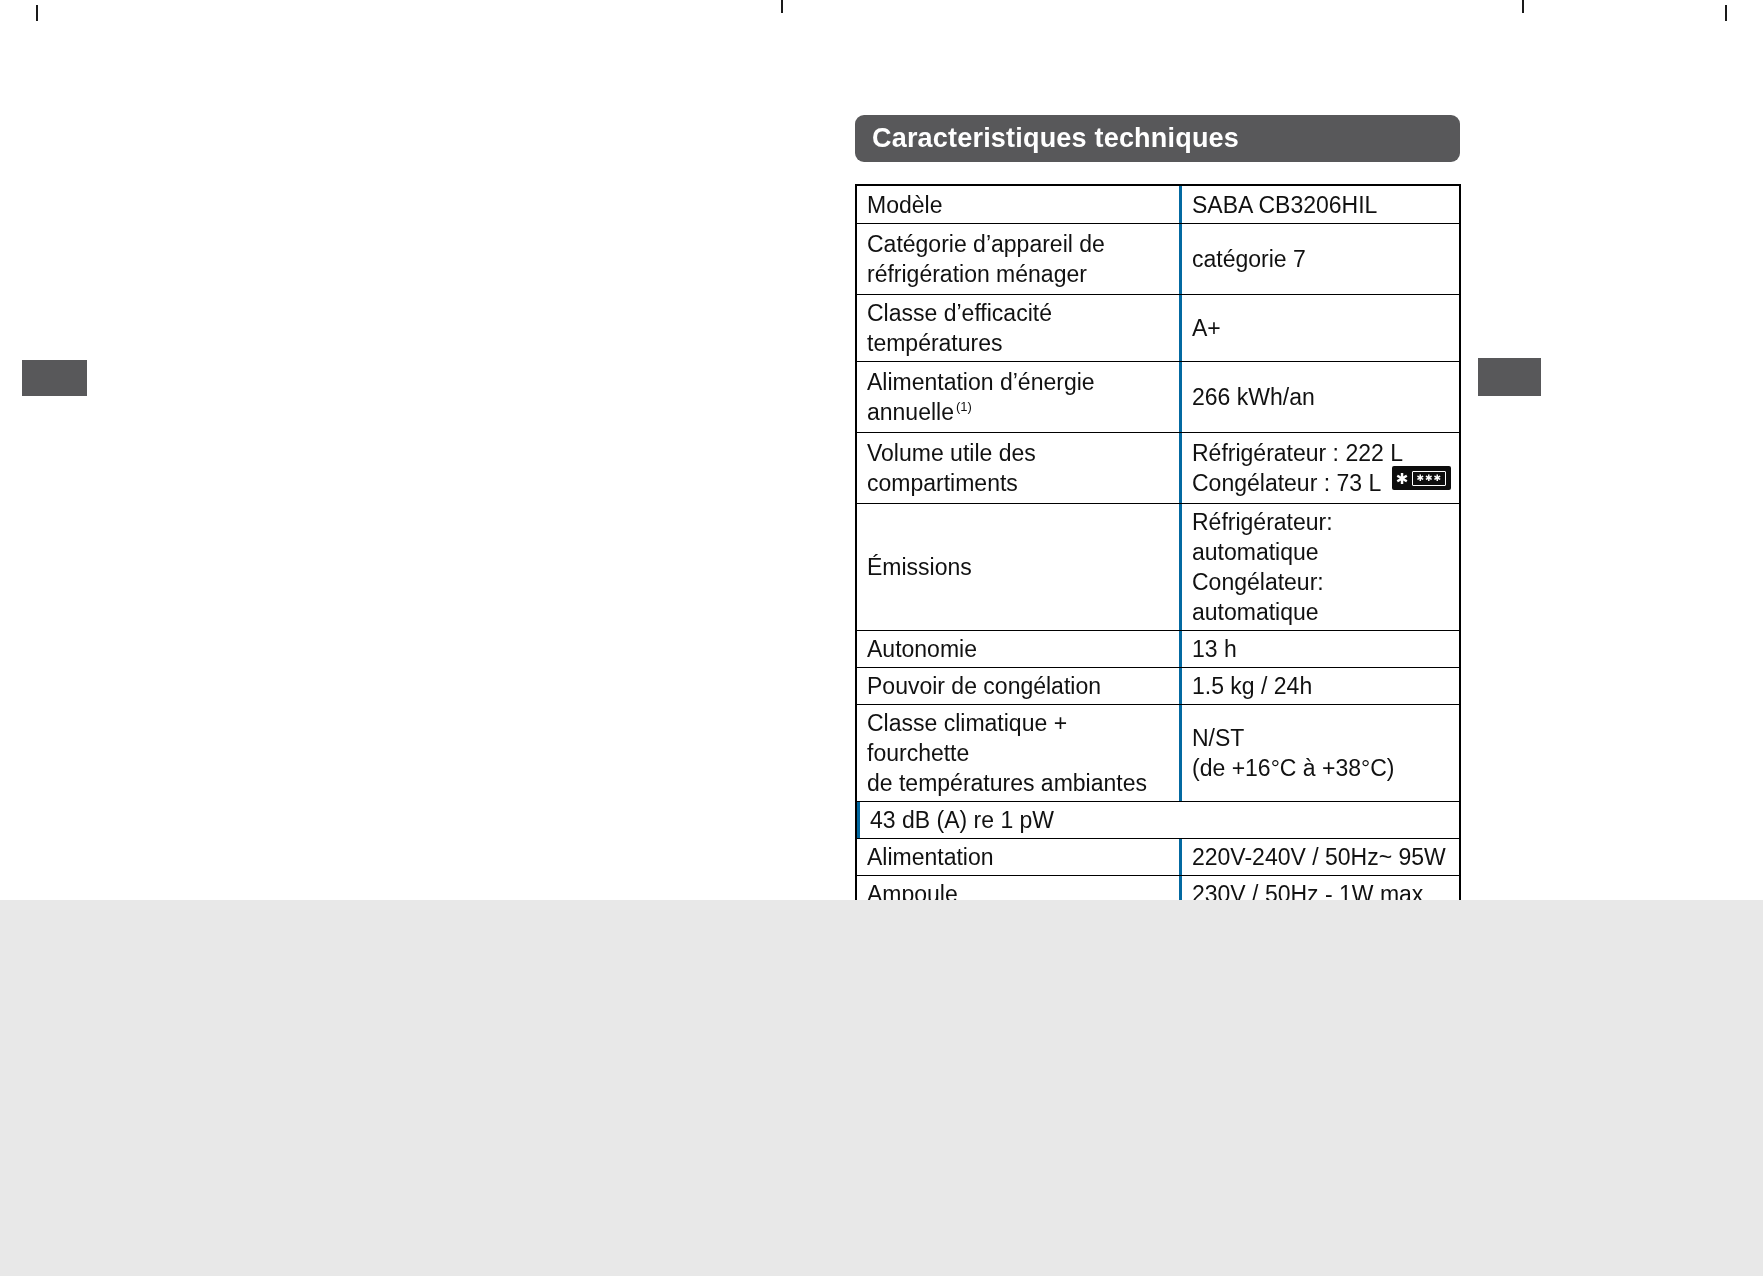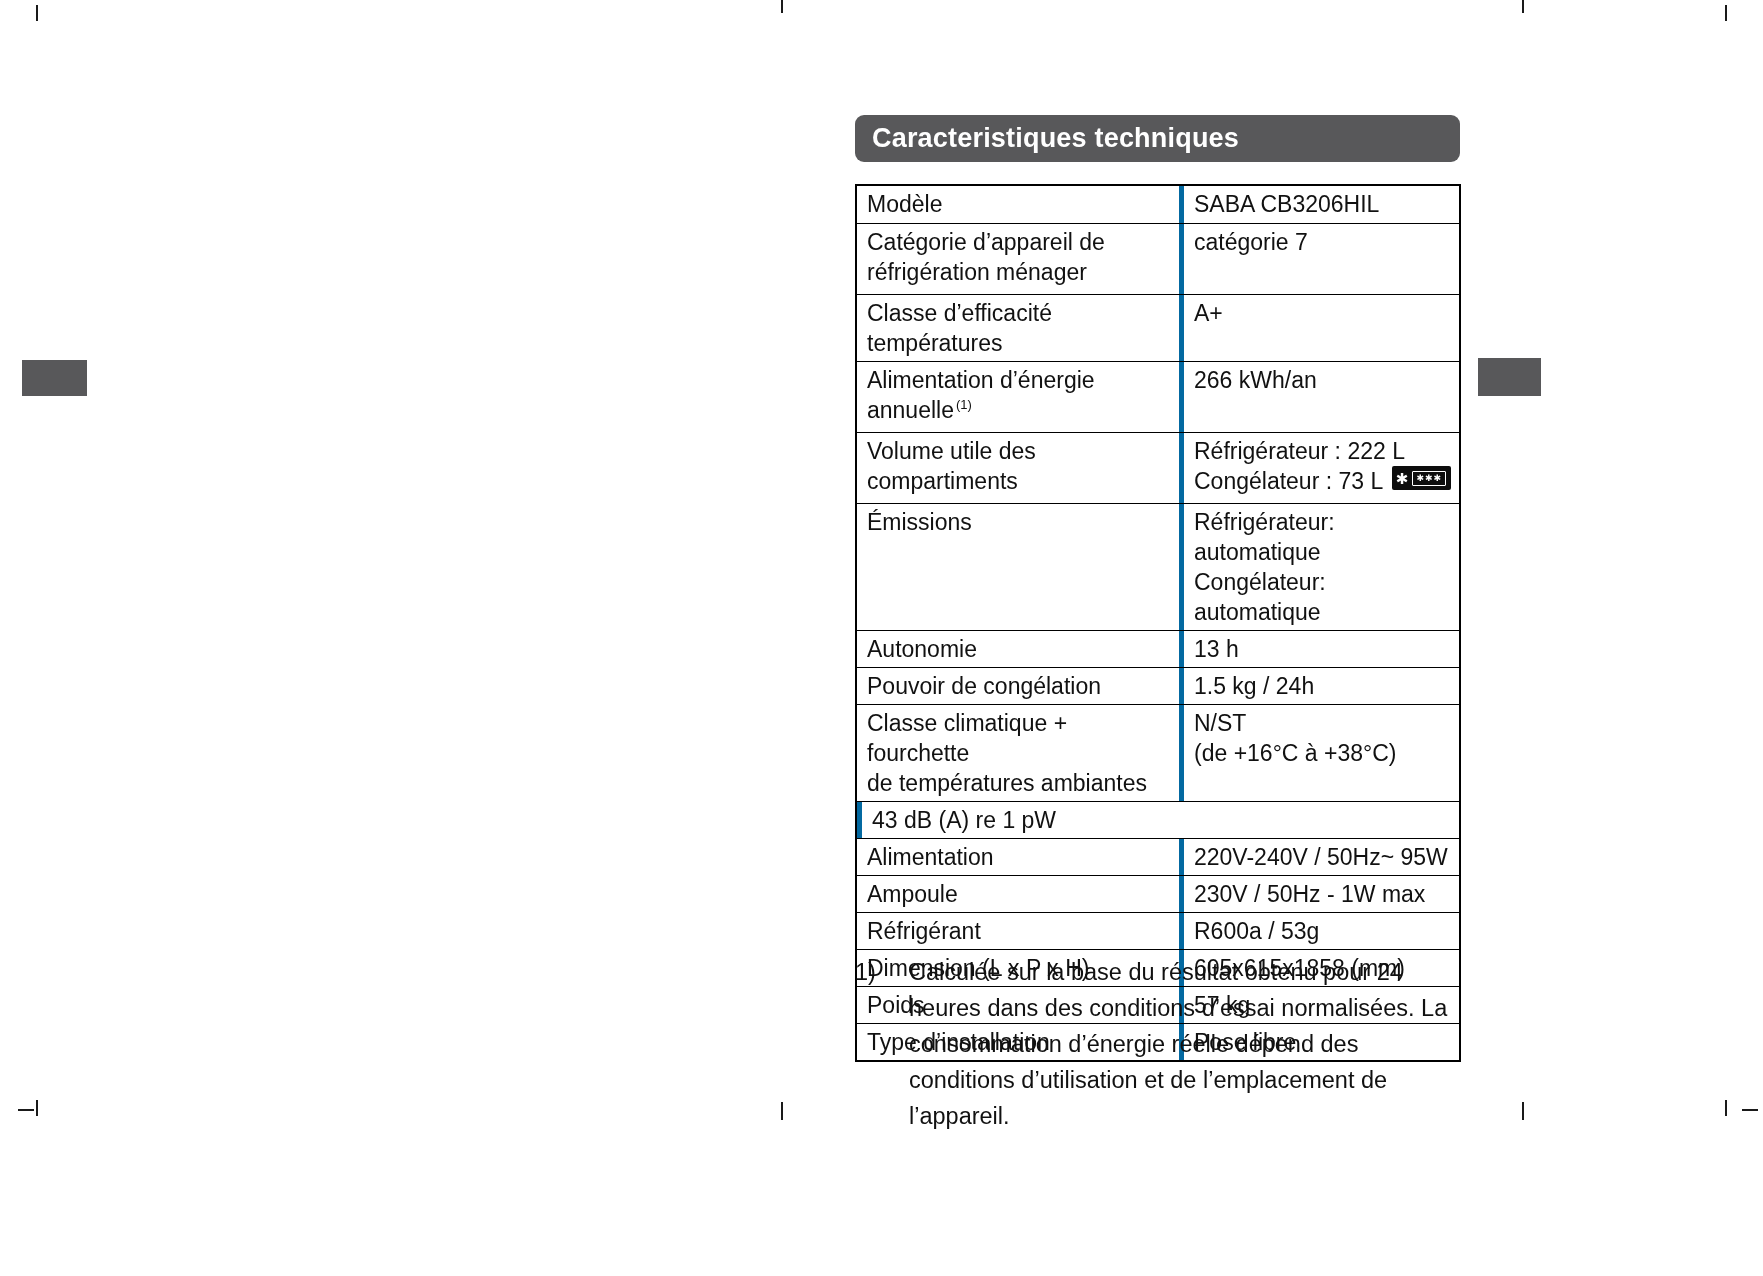--- a/index.html
+++ b/index.html
@@ -1,20 +1,20 @@
 <!DOCTYPE html>
 <html><head>
 <meta charset="utf-8">
 <style>
   * { margin: 0; padding: 0; box-sizing: border-box; }
   body { background: #e8e8e8; font-family: "Liberation Sans", sans-serif; }
   .page {
     position: relative;
     width: 1763px;
-    height: 1276px;
+    height: 900px;
     background: #ffffff;
     overflow: hidden;
     color: #111;
   }
 
   
   .crop { position: absolute; background: #1a1a1a; }
 
   
   .side-tab { position: absolute; background: #58585a; }
@@ -46,25 +46,25 @@
     border: 2px solid #000;
   }
   .trow { display: flex; border-top: 1px solid #000; }
   .trow:first-child { border-top: none; }
   .trow.single { min-height: 37px; }
   .trow.double { min-height: 71px; }
   .cell {
     padding: 3px 10px;
     font-size: 23px;
     line-height: 30px;
-    display: flex; flex-direction: column; 
+    display: flex; flex-direction: column; justify-content: center;
   }
   .cell .txt { white-space: pre-line; }
   .cell.label { width: 322px; }
-  .cell.value { flex: 1; border-left: 5px solid #0369a1; position: relative; }
+  .cell.value { flex: 1; border-left: 3px solid #0369a1; position: relative; }
   sup.note-ref { font-size: 13px; line-height: 0; vertical-align: super; margin-left: 2px; }
 
   
   .star-badge {
     position: absolute;
     right: 8px; bottom: 13px;
     background: #0d0d0d;
     color: #fff;
     display: inline-flex;
     align-items: center;

